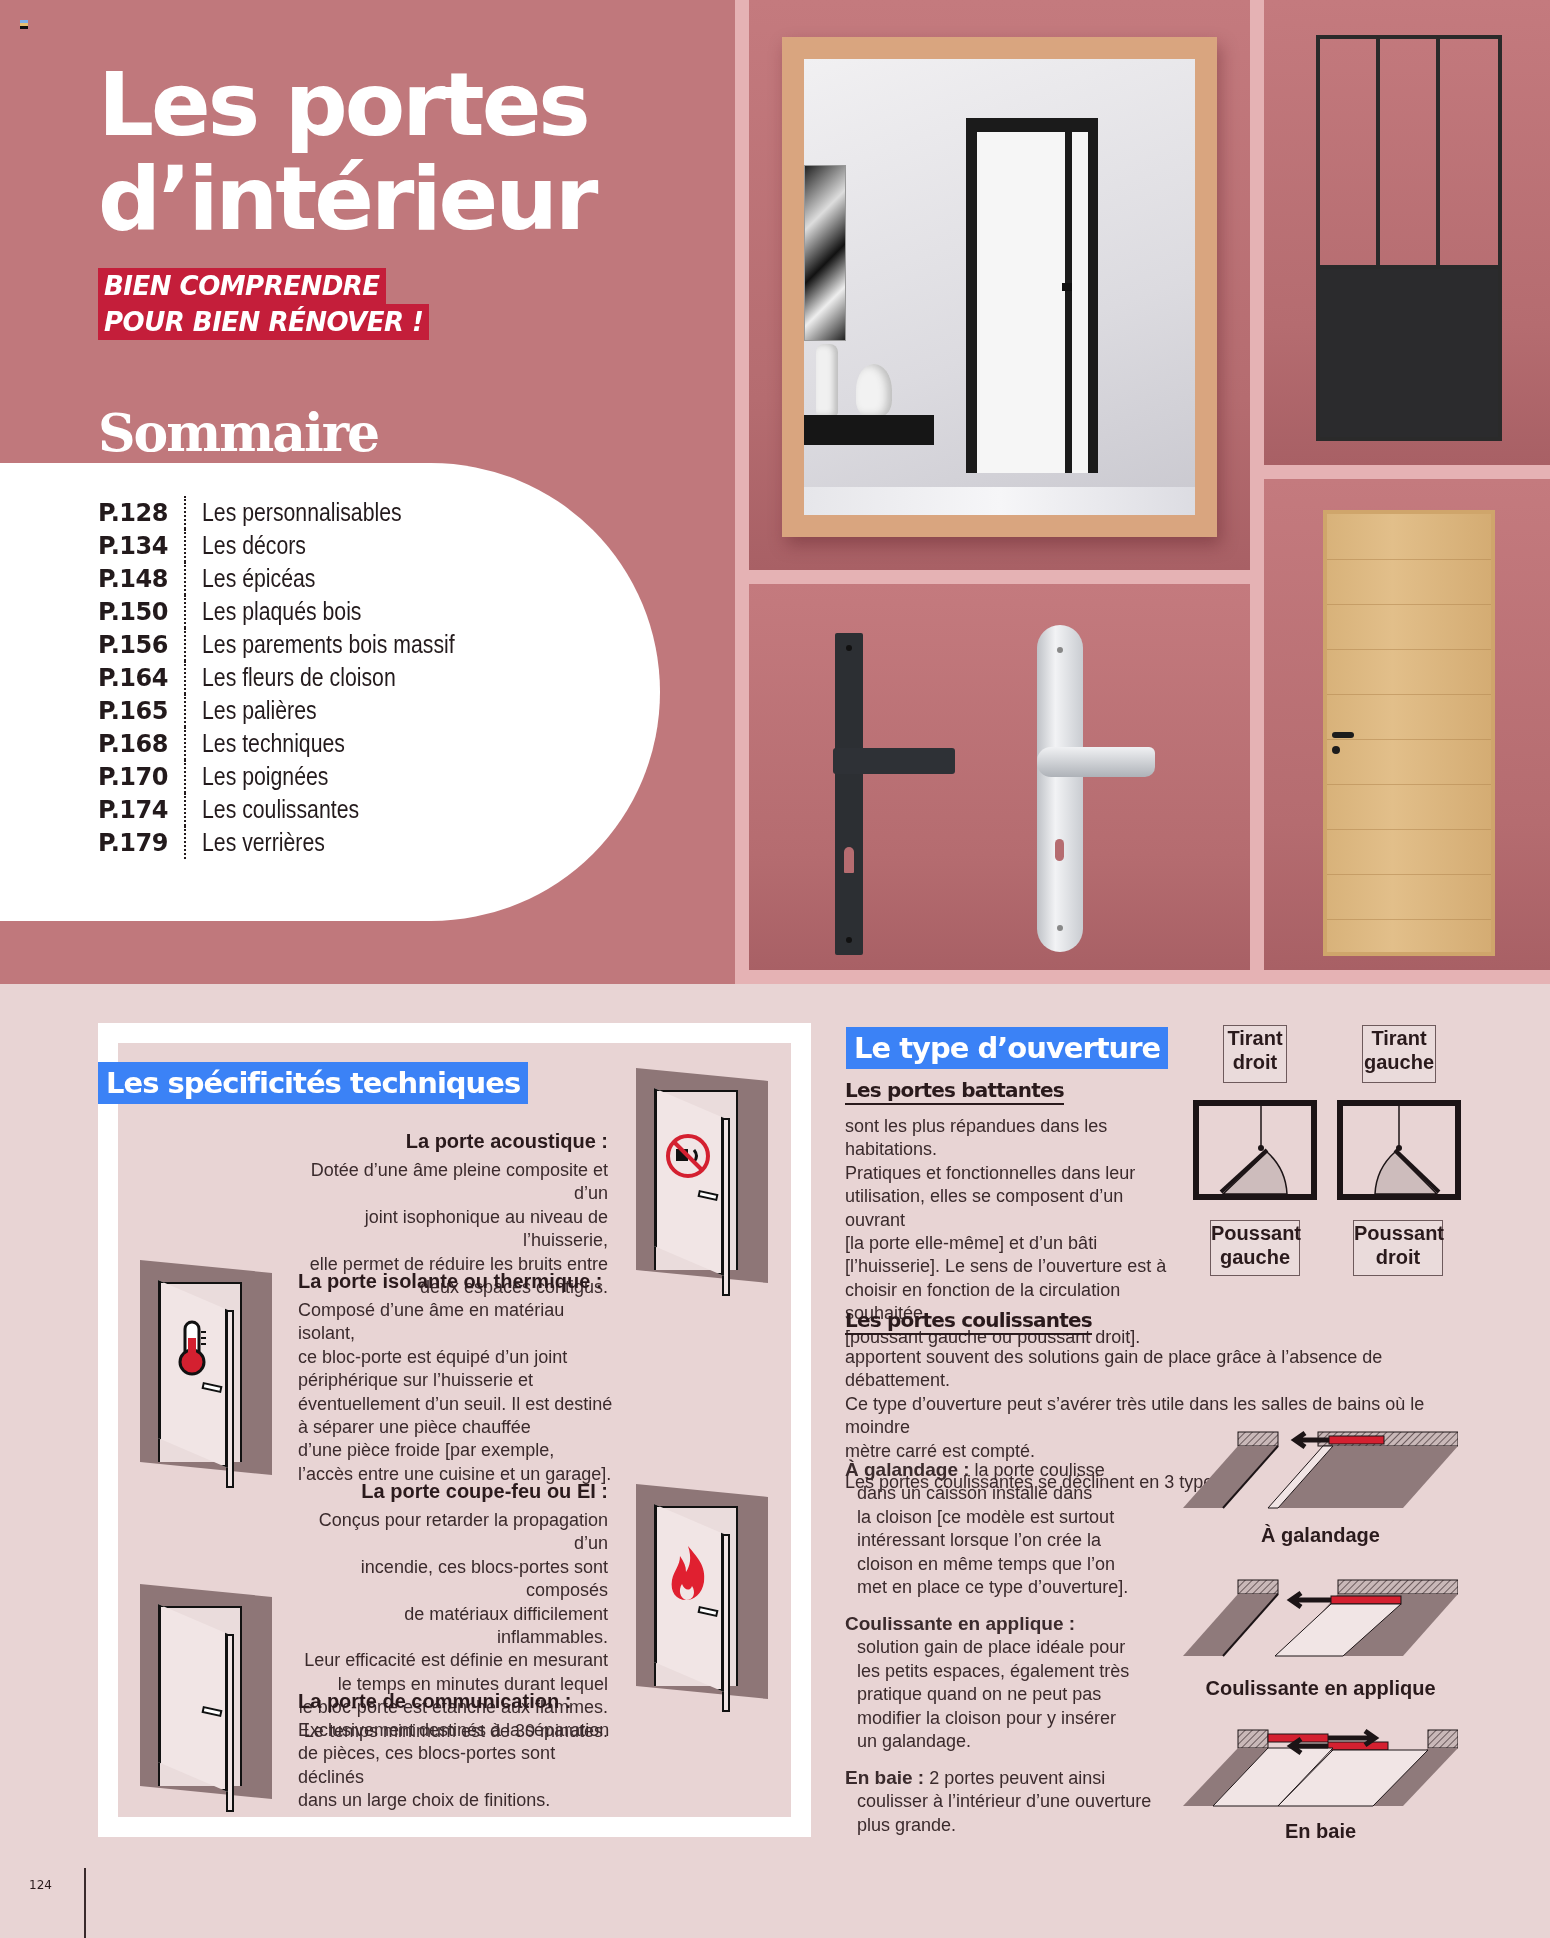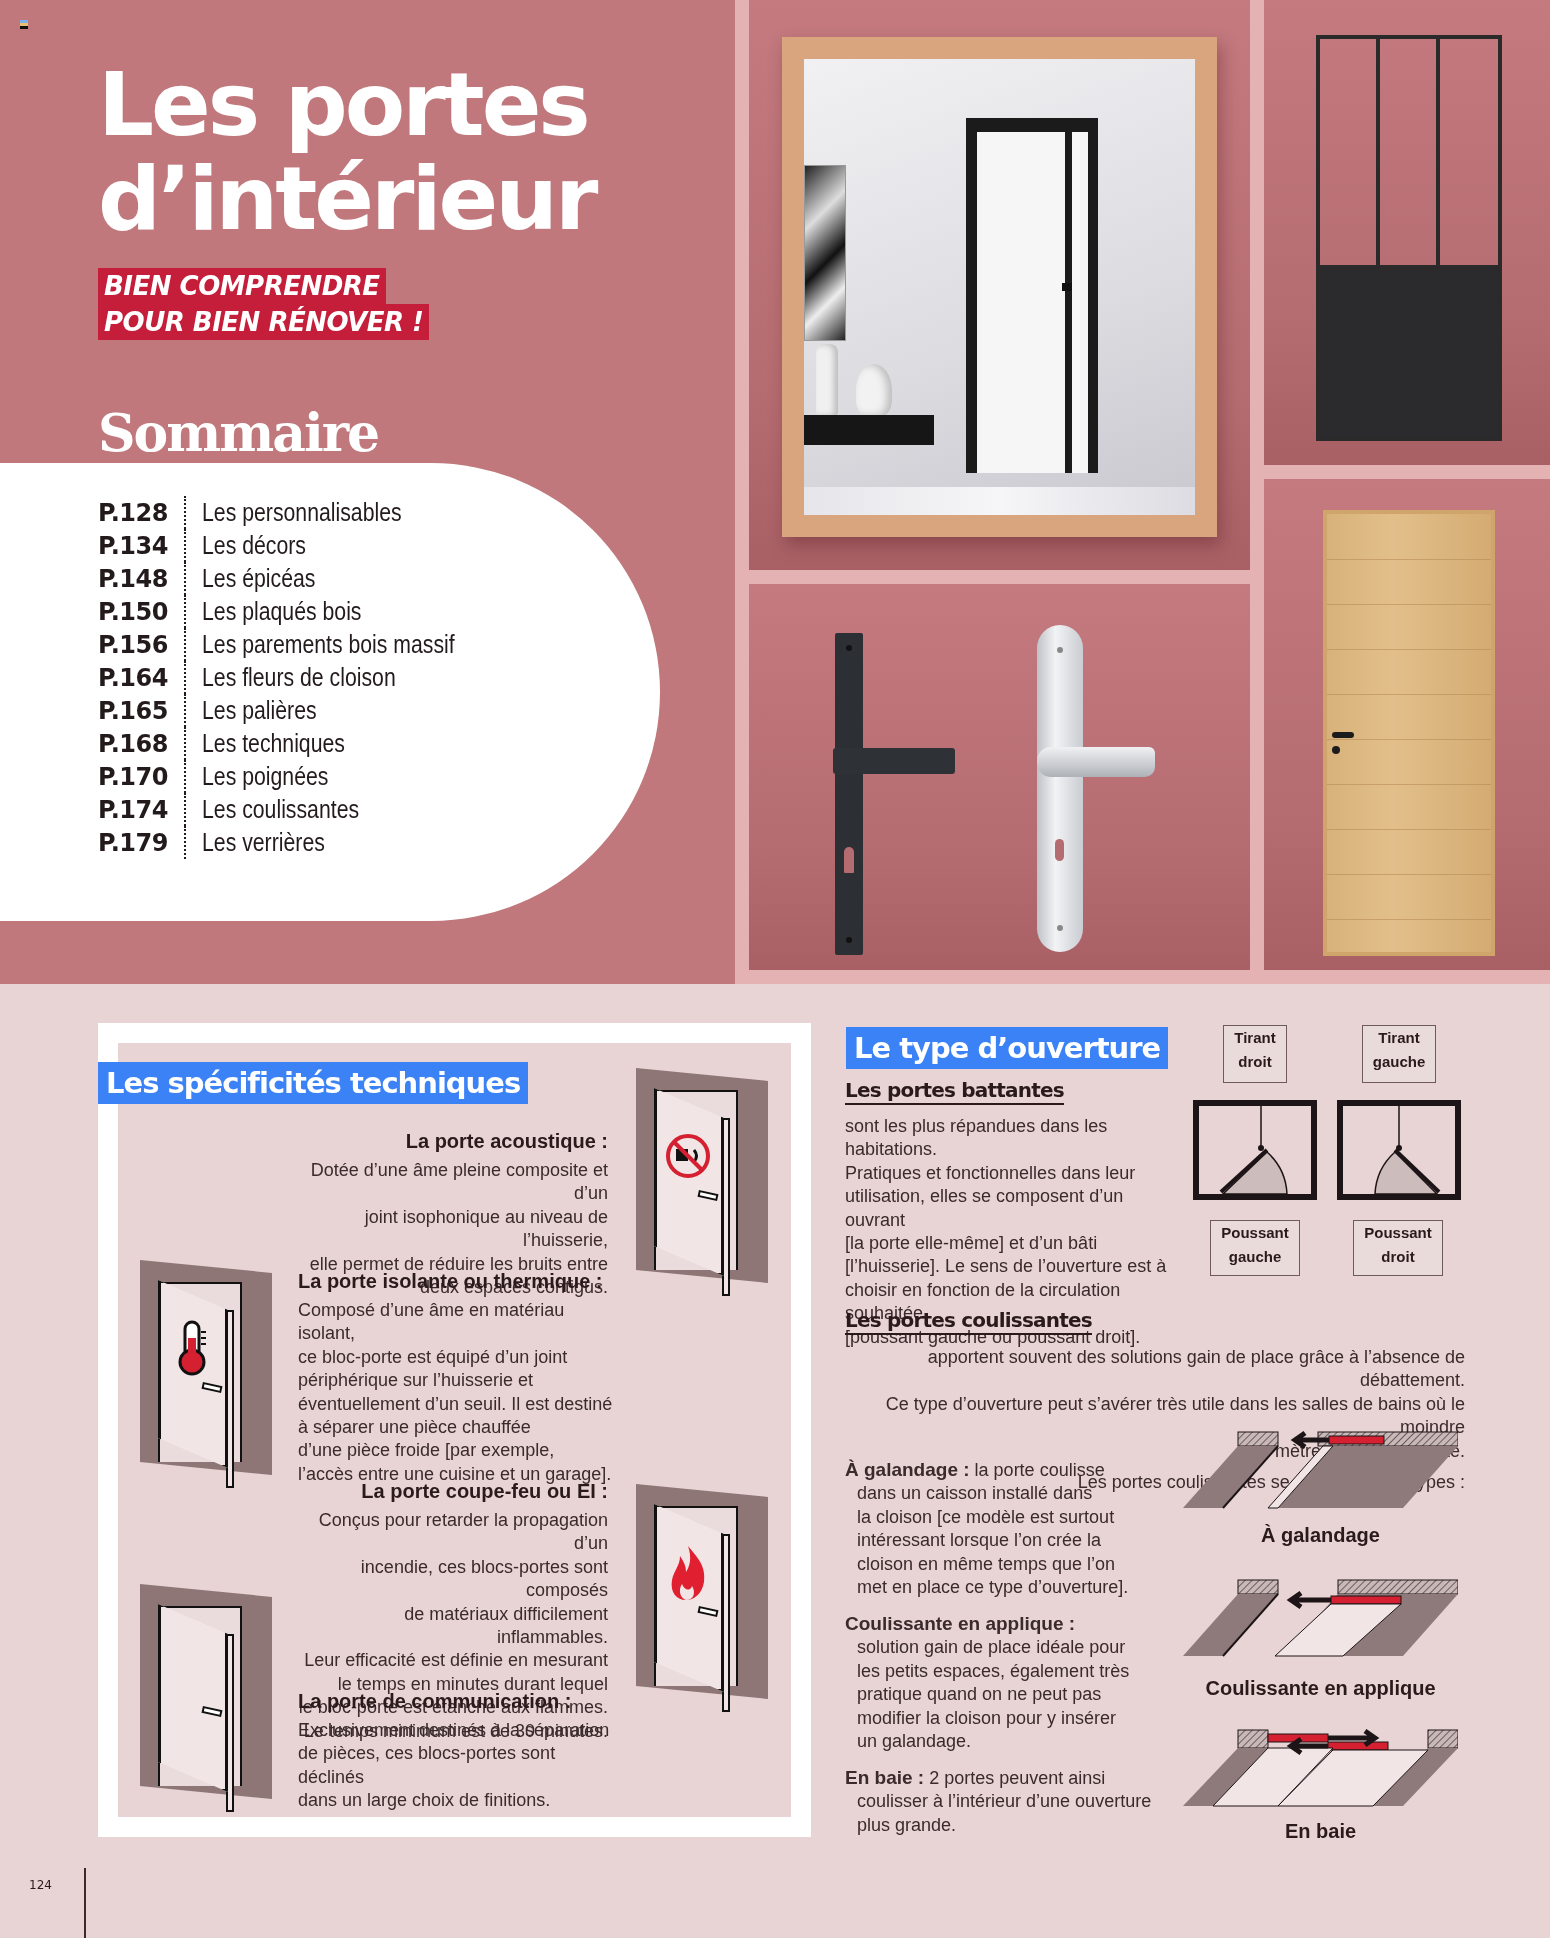--- a/index.html
+++ b/index.html
@@ -71,21 +71,21 @@
   .door-ill .wall { position: absolute; left: 0; top: 0; width: 132px; height: 215px; background: #8e7677; clip-path: polygon(0 0,100% 6%,100% 100%,0 94%); }
   .door-ill .opening { position: absolute; left: 18px; top: 22px; width: 84px; height: 180px; background: #eadcdc; border: 2px solid #111; border-bottom: none; }
   .door-ill .leaf { position: absolute; left: 18px; top: 20px; width: 70px; height: 188px; background: #f1e5e5; border: 3px solid #111; clip-path: polygon(0 0,100% 16%,100% 100%,0 84%); }
   .door-ill .leaf-edge { position: absolute; left: 86px; top: 50px; width: 8px; height: 178px; background: #f1e5e5; border: 2px solid #111; }
   .door-ill .lever { position: absolute; left: 62px; top: 124px; width: 20px; height: 7px; background: #fff; border: 2px solid #111; transform: rotate(12deg); }
   .door-ill .symbol { position: absolute; left: 28px; top: 58px; width: 48px; height: 60px; }
 
   .ouv-head { left: 846px; top: 1027px; font-size: 29px; line-height: 42px; }
   .sub-head { position: absolute; font-family: "DejaVu Sans", sans-serif; font-weight: bold; font-size: 20px; color: #2a1a1c; letter-spacing: -0.8px; border-bottom: 2px solid #2a1a1c; padding-bottom: 1px; }
 
-  .label-box { position: absolute; border: 1.5px solid #6e5a5c; background: #eadbdb; font-family: "Liberation Sans Narrow", "Liberation Sans", sans-serif; font-weight: bold; font-size: 15px; line-height: 24px; text-align: center; color: #2a1a1c; }
+  .label-box { position: absolute; border: 1.5px solid #6e5a5c; background: #eadbdb; font-family: "Liberation Sans Narrow", "Liberation Sans", sans-serif; font-weight: bold; font-size: 20px; line-height: 24px; text-align: center; color: #2a1a1c; }
   .diag-frame { position: absolute; width: 124px; height: 100px; border: 6px solid #1c1416; }
 
   .slide-caption { position: absolute; font-family: "Liberation Sans Narrow", "Liberation Sans", sans-serif; font-weight: bold; font-size: 20px; color: #2a1a1c; text-align: center; }
   .slide-diag { position: absolute; }
 
   .page-num { position: absolute; left: 29px; top: 1878px; font-family: "DejaVu Sans", sans-serif; font-weight: normal; font-size: 12px; color: #2a1a1c; }
   .page-rule { position: absolute; left: 84px; top: 1868px; width: 2px; height: 70px; background: #3a2a2c; }
 </style>
 </head>
 <body>
@@ -363,21 +363,21 @@
 <div class="label-box" style="left:1210px;top:1220px;width:90px;height:56px;">
     <div>Poussant</div>
     <div>gauche</div>
   </div>
 <div class="label-box" style="left:1353px;top:1220px;width:90px;height:56px;">
     <div>Poussant</div>
     <div>droit</div>
   </div>
 
 <div class="sub-head" style="left:845px;top:1308px;">Les portes coulissantes</div>
-<div class="block" style="left:845px;top:1346px;width:620px;text-align:right;">
+<div class="block" style="left:845px;top:1346px;width:620px;">
   <div class="p">apportent souvent des solutions gain de place grâce à l’absence de débattement.</div>
   <div class="p">Ce type d’ouverture peut s’avérer très utile dans les salles de bains où le moindre</div>
   <div class="p">mètre carré est compté.</div>
   <div class="p" style="margin-top:8px">Les portes coulissantes se déclinent en 3 types :</div>
 </div>
 
 <div class="block" style="left:845px;top:1458px;width:300px;">
   <div class="p"><b style="font-size:19px">À galandage :</b> <span>la porte coulisse</span></div>
   <div class="p" style="padding-left:12px">dans un caisson installé dans</div>
   <div class="p" style="padding-left:12px">la cloison [ce modèle est surtout</div>

